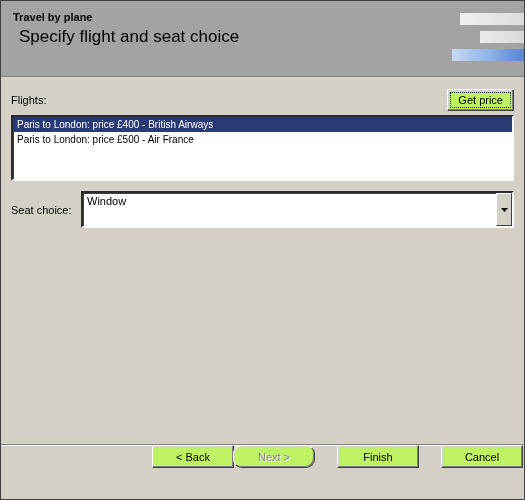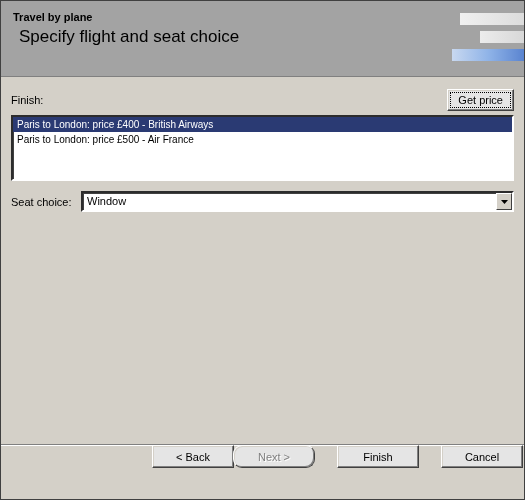--- a/index.html
+++ b/index.html
@@ -51,21 +51,21 @@
     .row-top {
       display: flex;
       justify-content: space-between;
       align-items: center;
       margin-bottom: 4px;
     }
     .label { font-size: 11px; }
     .btn {
       font-family: Tahoma, sans-serif;
       font-size: 11px;
-      background: #e5e5e5;
+      background: #bef264;
       border: 1px solid;
       border-color: #ffffff #404040 #404040 #ffffff;
       box-shadow: inset -1px -1px 0 #808080, inset 1px 1px 0 #d4d0c8;
       padding: 2px 10px;
       height: 22px;
       min-width: 62px;
       cursor: pointer;
     }
     .btn.focused {
       outline: 1px dotted #000;
@@ -98,21 +98,21 @@
       color: white;
     }
     .seat-row {
       display: flex;
       align-items: center;
       margin-top: 10px;
     }
     .seat-row .label { width: 70px; }
     .combo {
       flex: 1;
-      height: 21px;
+      height: 37px;
       background: white;
       border: 2px inset #d4d0c8;
       border-color: #808080 #ffffff #ffffff #808080;
       box-shadow: inset 1px 1px 0 #404040;
       display: flex;
       align-items: stretch;
     }
     .combo-text {
       flex: 1;
       padding: 1px 4px;
@@ -153,21 +153,21 @@
   <div class="header-subtitle">Specify flight and seat choice</div>
   <div class="header-decor">
     <div class="decor-bar db1"></div>
     <div class="decor-bar db2"></div>
     <div class="decor-bar db3"></div>
   </div>
 </div>
 
 <div class="content">
   <div class="row-top">
-    <span class="label">Finish:</span>
+    <span class="label">Flights:</span>
     <button class="btn focused">Get price</button>
   </div>
 
   <div class="listbox">
     <div class="list-item selected">Paris to London: price £400 - British Airways</div>
     <div class="list-item">Paris to London: price £500 - Air France</div>
   </div>
 
   <div class="seat-row">
     <span class="label">Seat choice:</span>

